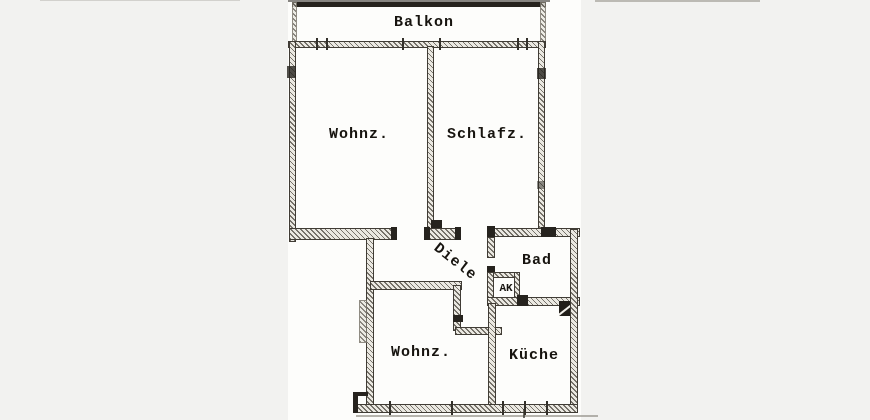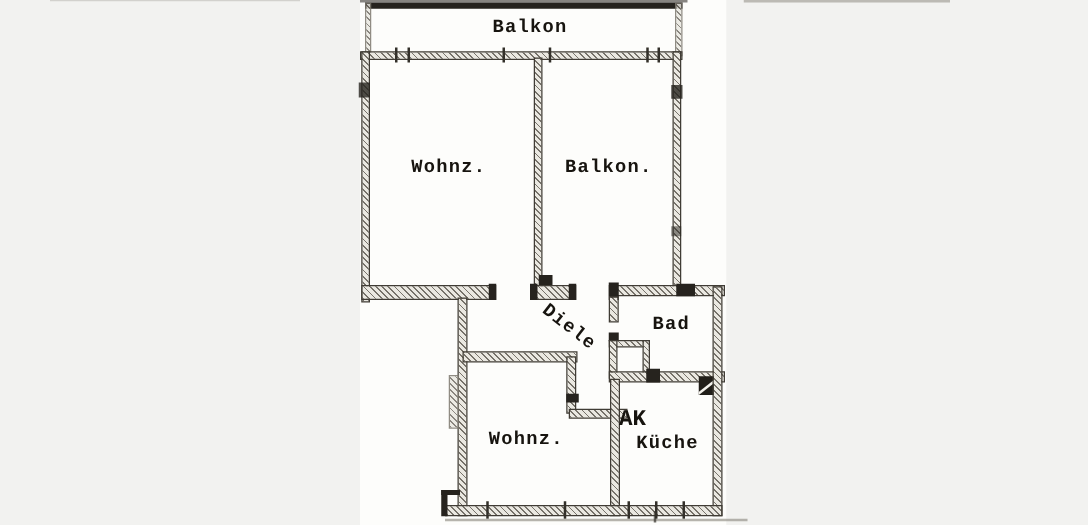--- a/index.html
+++ b/index.html
@@ -22,21 +22,21 @@
   }
   .wall.light{border-color:#7d796f;opacity:.85;}
   .solid{position:absolute;background:#26231e;}
   .line{position:absolute;background:#97948c;}
   .tick{position:absolute;background:#33302a;width:2px;height:12px;}
   .room-label{
     position:absolute;
     font-weight:700;font-size:15px;letter-spacing:1px;color:#17140f;
     white-space:nowrap;transform:translate(-50%,-50%);
   }
-  .room-label.small{font-size:18px;letter-spacing:0;margin-top:48px;}
+  .room-label.small{font-size:11px;letter-spacing:0;}
   .rot{transform:translate(-50%,-50%) rotate(38deg);}
   
   .shaft{position:absolute;background:#211e19;overflow:hidden;}
   .shaft:after{
     content:"";position:absolute;left:-4px;top:5px;width:28px;height:2px;
     background:#f4f2ec;transform:rotate(-38deg);
   }
   .artifact{position:absolute;}
 </style>
 </head>
@@ -113,20 +113,20 @@
   <div class="tick" style="left:546px;top:401px;height:14px;"></div>
 
   <div class="solid" style="left:353px;top:392px;width:5px;height:21px;"></div>
   <div class="solid" style="left:353px;top:392px;width:15px;height:4px;"></div>
 
   <div class="line" style="left:356px;top:415px;width:242px;height:2px;opacity:.7;"></div>
   <div class="tick" style="left:523px;top:409px;height:9px;opacity:.7;"></div>
 
   <span class="room-label" style="left:424px;top:22px;">Balkon</span>
   <span class="room-label" style="left:359px;top:134px;text-align:right;">Wohnz.</span>
-  <span class="room-label" style="left:487px;top:134px;">Balkon.</span>
+  <span class="room-label" style="left:487px;top:134px;">Schlafz.</span>
   <span class="room-label rot" style="left:455px;top:262px;">Diele</span>
   <span class="room-label" style="left:537px;top:260px;">Bad</span>
   <span class="room-label small" style="left:506px;top:288px;">AK</span>
   <span class="room-label" style="left:421px;top:352px;">Wohnz.</span>
   <span class="room-label" style="left:534px;top:355px;">Küche</span>
 
 </div>
 
 </body></html>

